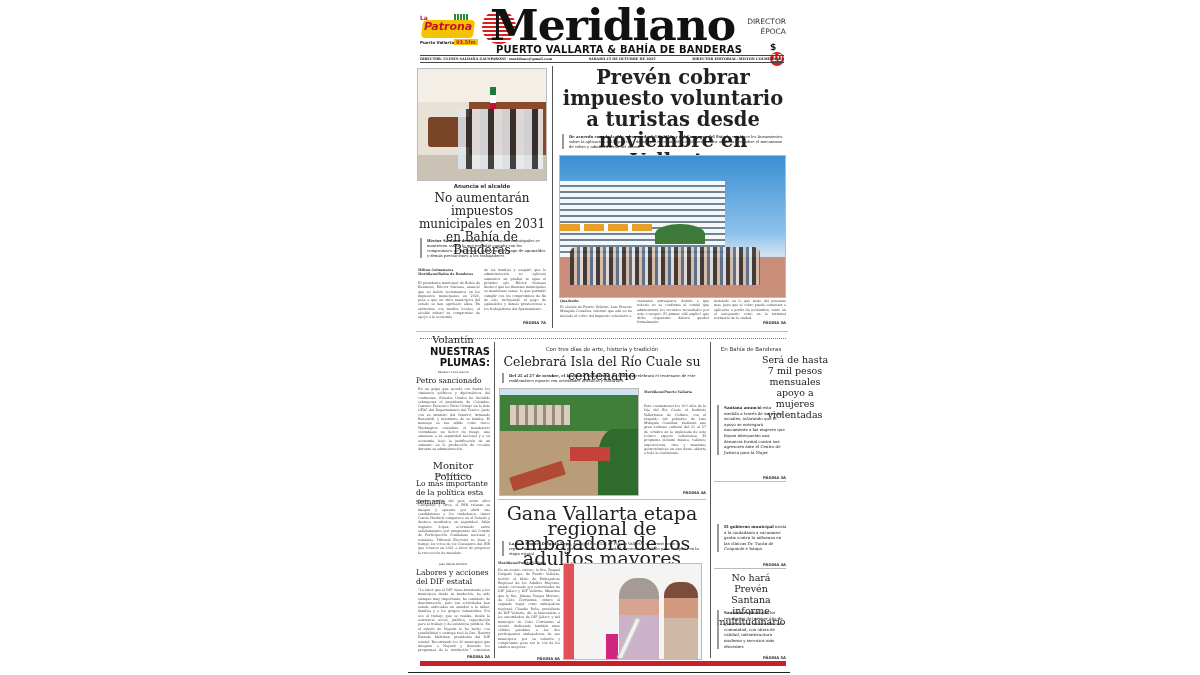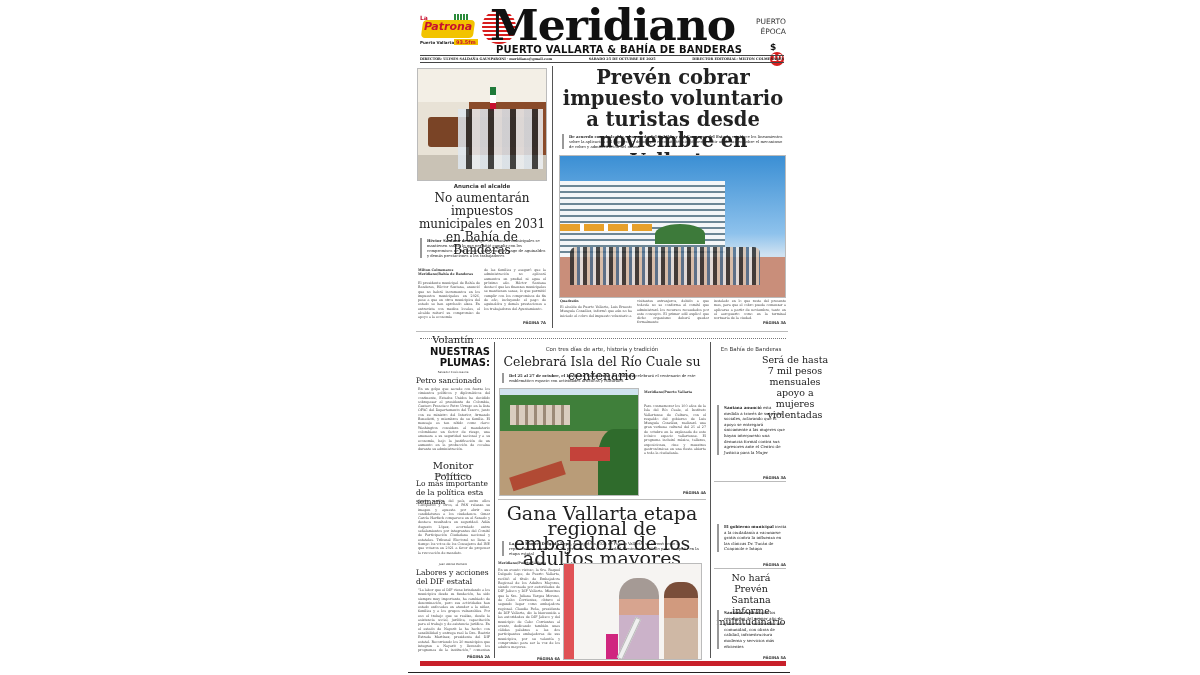--- a/index.html
+++ b/index.html
@@ -94,21 +94,21 @@
     <span class="radio-badge"></span>
     <span class="radio-text">Patrona</span>
     <span class="radio-sub">Puerto Vallarta</span>
     <span class="radio-freq">93.5fm</span>
   </div>
 
   <div class="abs sun"></div>
   <div class="abs title">Meridiano</div>
   <div class="abs subtitle">PUERTO VALLARTA &amp; BAHÍA DE BANDERAS</div>
   <div class="abs epoca">
-    <div>PUERTO</div>
+    <div>DIRECTOR</div>
     <div>ÉPOCA</div>
   </div>
   <div class="abs price">
     <span>$</span><span class="price-badge">10</span>
   </div>
 
   <div class="abs rule" style="top:55px;"></div>
   <div class="abs topstrip">
     <span>DIRECTOR: ULYSES SALDAÑA GAUSPARONI · meridiano@gmail.com</span>
     <span>SÁBADO 25 DE OCTUBRE DE 2025</span>

